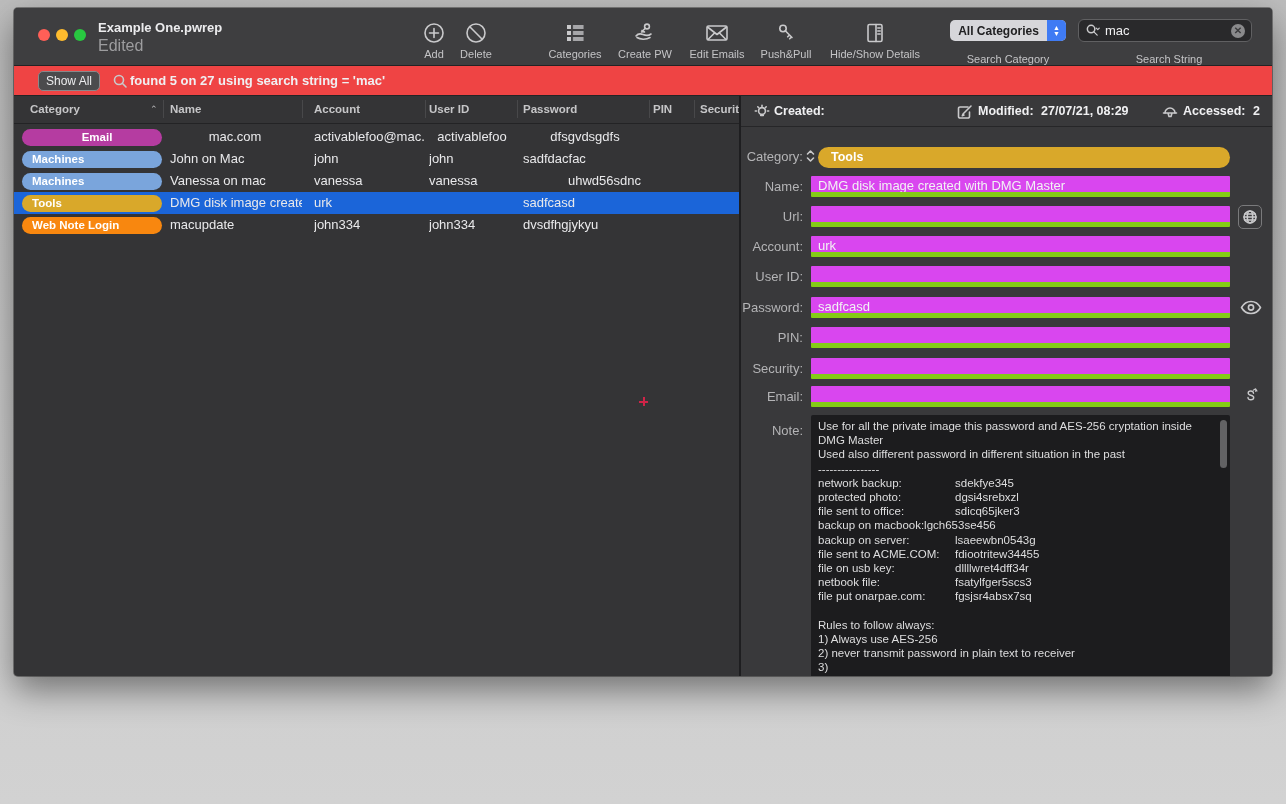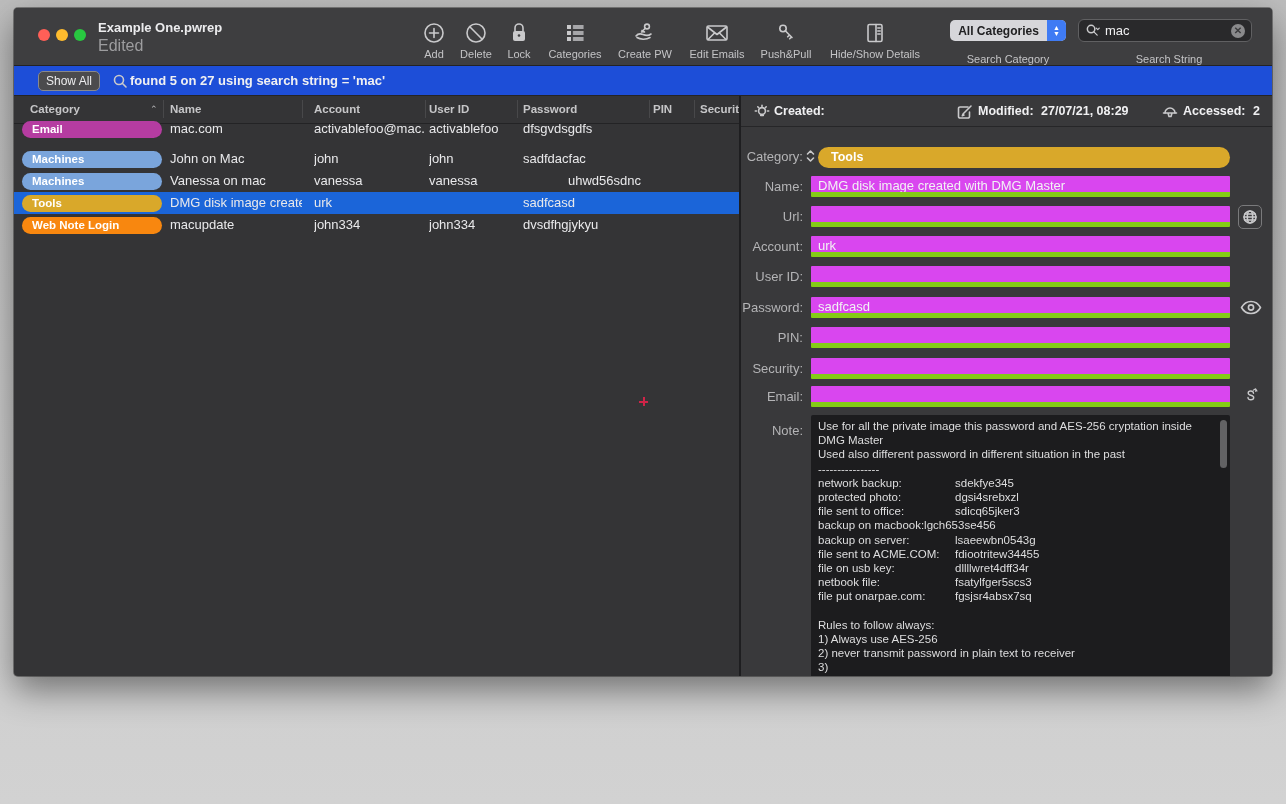--- a/index.html
+++ b/index.html
@@ -31,21 +31,21 @@
   .catfilter .cval { flex:1; text-align:center; }
   .catfilter .stepper { width:19px; height:21px; background:#3f7bf4; border-radius:0 5px 5px 0; display:flex; flex-direction:column;
     align-items:center; justify-content:center; color:#fff; font-size:7px; line-height:6px; }
   .searchfield { position:absolute; left:1064px; top:11px; width:174px; height:23px; background:#29292b; border:1px solid #606062;
     border-radius:6px; display:flex; align-items:center; padding:0 6px; }
   .searchfield .sval { color:#f0f0f2; font-size:13px; margin-left:5px; flex:1; }
   .clearbtn { width:14px; height:14px; border-radius:50%; background:#8a8a8c; color:#3a3a3c; font-size:10px; line-height:14px;
     text-align:center; font-weight:700; }
   .tool-sublabel { position:absolute; top:45px; transform:translateX(-50%); font-size:11px; color:#c4c4c6; white-space:nowrap; }
   
-  .filterbar { position:absolute; left:0; top:58px; width:100%; height:30px; background:#1d4ed8; border-bottom:1px solid #242426; }
+  .filterbar { position:absolute; left:0; top:58px; width:100%; height:30px; background:#ef4444; border-bottom:1px solid #242426; }
   .showall { position:absolute; left:24px; top:5px; width:62px; height:20px; background:#4b4b4d; border:1px solid #89898b;
     border-radius:5px; color:#ececee; font-size:12px; text-align:center; line-height:18px; }
   .status { position:absolute; left:116px; top:7px; font-weight:700; font-size:13px; color:#f0f0f2; }
   
   .tablehead { position:absolute; left:0; top:88px; width:726px; height:28px; background:#343436; border-bottom:1px solid #232325; }
   .th { position:absolute; top:7px; font-size:11.5px; font-weight:600; color:#c6c6c8; white-space:nowrap; }
   .colline { position:absolute; top:4px; width:1px; height:18px; background:#48484a; }
   .trow { position:absolute; left:0; width:726px; height:22px; }
   .trow.selected { background:#1b65d9; }
   .cell { position:absolute; top:3px; font-size:13px; color:#e9e9eb; white-space:nowrap; overflow:hidden; }
@@ -110,30 +110,20 @@
     <div class="titem" style="left:462px;">
       <div class="ticn">
         <svg class="icn" width="24" height="24" viewBox="0 0 24 24">
             <circle cx="12" cy="12" r="9"></circle>
             <path d="M5.8 5.8l12.4 12.4"></path>
           </svg>
       </div>
       <div class="tlbl">Delete</div>
     </div>
 
-    <div class="titem" style="left:505px;">
-      <div class="ticn">
-        <svg class="icn" width="22" height="24" viewBox="0 0 22 24">
-            <path d="M7 10V7a4 4 0 0 1 8 0v3"></path>
-            <rect x="5" y="10" width="12" height="10" rx="2" fill="#c9c9cb" stroke="none"></rect>
-            <circle cx="11" cy="14.5" r="1.3" fill="#3e3e40" stroke="none"></circle>
-          </svg>
-      </div>
-      <div class="tlbl">Lock</div>
-    </div>
 
     <div class="titem" style="left:561px;">
       <div class="ticn">
         <svg class="icn" width="24" height="24" viewBox="0 0 24 24">
             <rect x="4" y="4" width="4" height="4" fill="#c9c9cb" stroke="none"></rect>
             <path d="M10.5 5h9.5M10.5 7h9.5"></path>
             <rect x="4" y="10" width="4" height="4" fill="#c9c9cb" stroke="none"></rect>
             <path d="M10.5 11h9.5M10.5 13h9.5"></path>
             <rect x="4" y="16" width="4" height="4" fill="#c9c9cb" stroke="none"></rect>
             <path d="M10.5 17h9.5M10.5 19h9.5"></path>
@@ -222,21 +212,21 @@
     <div class="th" style="left:639px;">PIN</div>
     <div class="th" style="left:686px;">Security</div>
     <div class="colline" style="left:149px;"></div>
     <div class="colline" style="left:288px;"></div>
     <div class="colline" style="left:411px;"></div>
     <div class="colline" style="left:503px;"></div>
     <div class="colline" style="left:635px;"></div>
     <div class="colline" style="left:680px;"></div>
   </div>
 
-  <div class="trow" style="top:110px;">
+  <div class="trow" style="top:118px;text-align:center;">
     <span class="pill" style="background: rgb(181, 60, 161);">Email</span>
     <span class="cell" style="left:156px;width:130px;">mac.com</span>
     <span class="cell" style="left:300px;width:110px;">activablefoo@mac.c</span>
     <span class="cell" style="left:415px;width:86px;">activablefoo</span>
     <span class="cell" style="left:509px;width:124px;">dfsgvdsgdfs</span>
   </div>
   <div class="trow" style="top:140px;">
     <span class="pill" style="background: rgb(122, 165, 220);">Machines</span>
     <span class="cell" style="left:156px;width:130px;">John on Mac</span>
     <span class="cell" style="left:300px;width:110px;">john</span>

